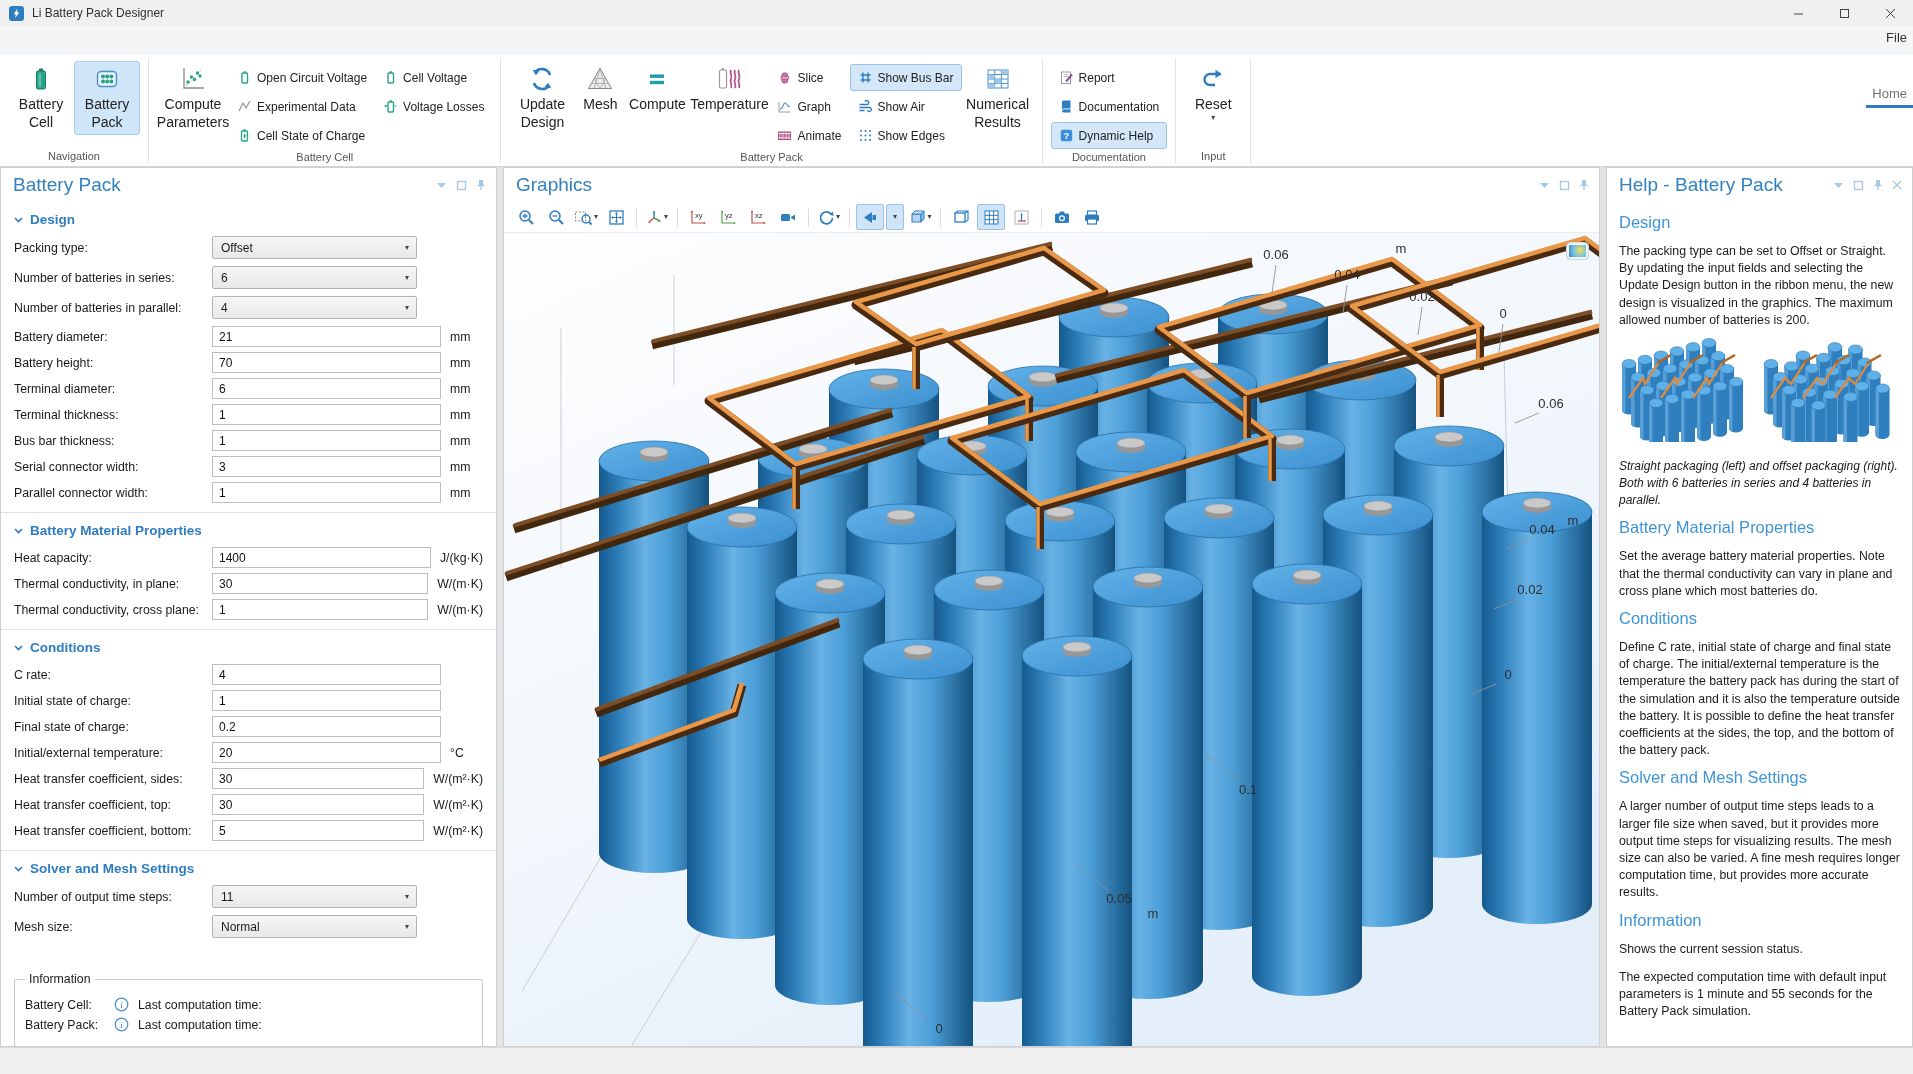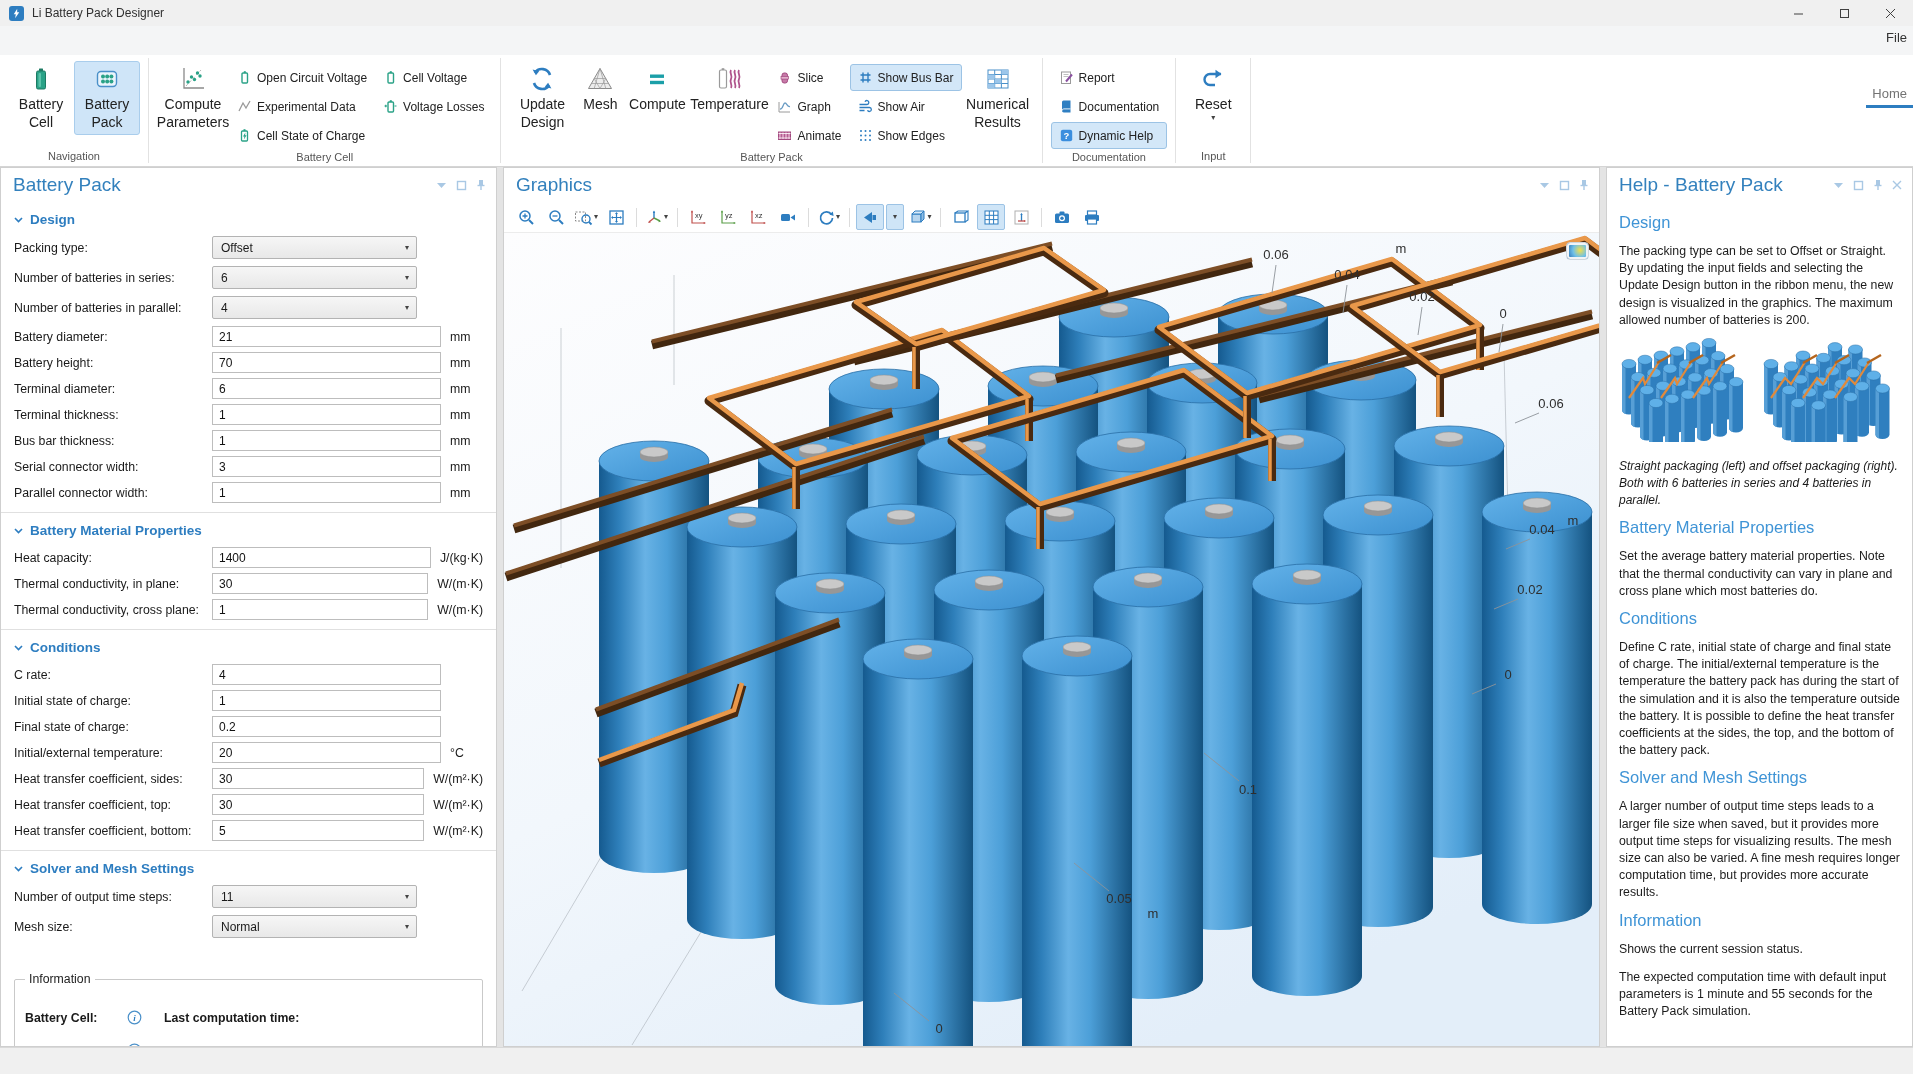--- a/index.html
+++ b/index.html
@@ -44,21 +44,21 @@
   .sechr{border:none;border-top:1px solid #e0e0e0;margin:9px -13px 2px;}
   .frow{display:flex;align-items:center;margin-bottom:5px;}
   .frow.sel{margin-bottom:7px;}
   .flabel{width:198px;font-size:12.3px;color:#1a1a1a;flex:0 0 auto;}
   .finput{width:229px;height:21px;border:1px solid #bdbdbd;font-size:12px;padding:0 0 0 6px;box-sizing:border-box;font-family:inherit;color:#111;background:#fff;}
   .fselect{width:205px;height:23px;border:1px solid #b3b3b3;border-radius:2px;background:linear-gradient(#f6f6f6,#e8e8e8);display:flex;align-items:center;font-size:12px;box-sizing:border-box;padding:0 7px 0 8px;}
   .fselect .caret{margin-left:auto;}
   .funit{margin-left:9px;font-size:12.3px;color:#1a1a1a;white-space:nowrap;}
   fieldset.infobox{border:1px solid #c9c9c9;border-radius:2px;margin:34px 0 0 0;padding:6px 10px 9px;}
   fieldset.infobox legend{font-size:12.3px;color:#222;padding:0 4px;}
-  .inforow{display:flex;align-items:center;gap:22px;margin:18px 0;font-size:12.3px;font-weight:bold;}
+  .inforow{display:flex;align-items:center;gap:9px;margin:5px 0;font-size:12.3px;}
   .inforow .ilab{width:80px;}
   
   .gtoolbar{height:30px;display:flex;align-items:center;padding:0 8px;gap:2px;flex:0 0 auto;border-bottom:1px solid #ececec;}
   .tbtn{height:24px;min-width:24px;display:flex;align-items:center;justify-content:center;border:1px solid transparent;border-radius:2px;padding:0 1px;gap:1px;}
   .tbtn.active{background:#cfe5f7;border-color:#9cc3e5;}
   .tsep{width:1px;height:19px;background:#dcdcdc;margin:0 4px;}
   .gcanvas{flex:1;position:relative;background:#fff;}
   .gcanvas svg.scene{position:absolute;left:0;top:0;}
   .ctxicon{position:absolute;top:9px;right:10px;width:21px;height:16px;border-radius:4px;
      background:radial-gradient(circle at 62% 45%, #f3e04a 0%, #6fc0e8 45%, #1d5fa8 100%);

